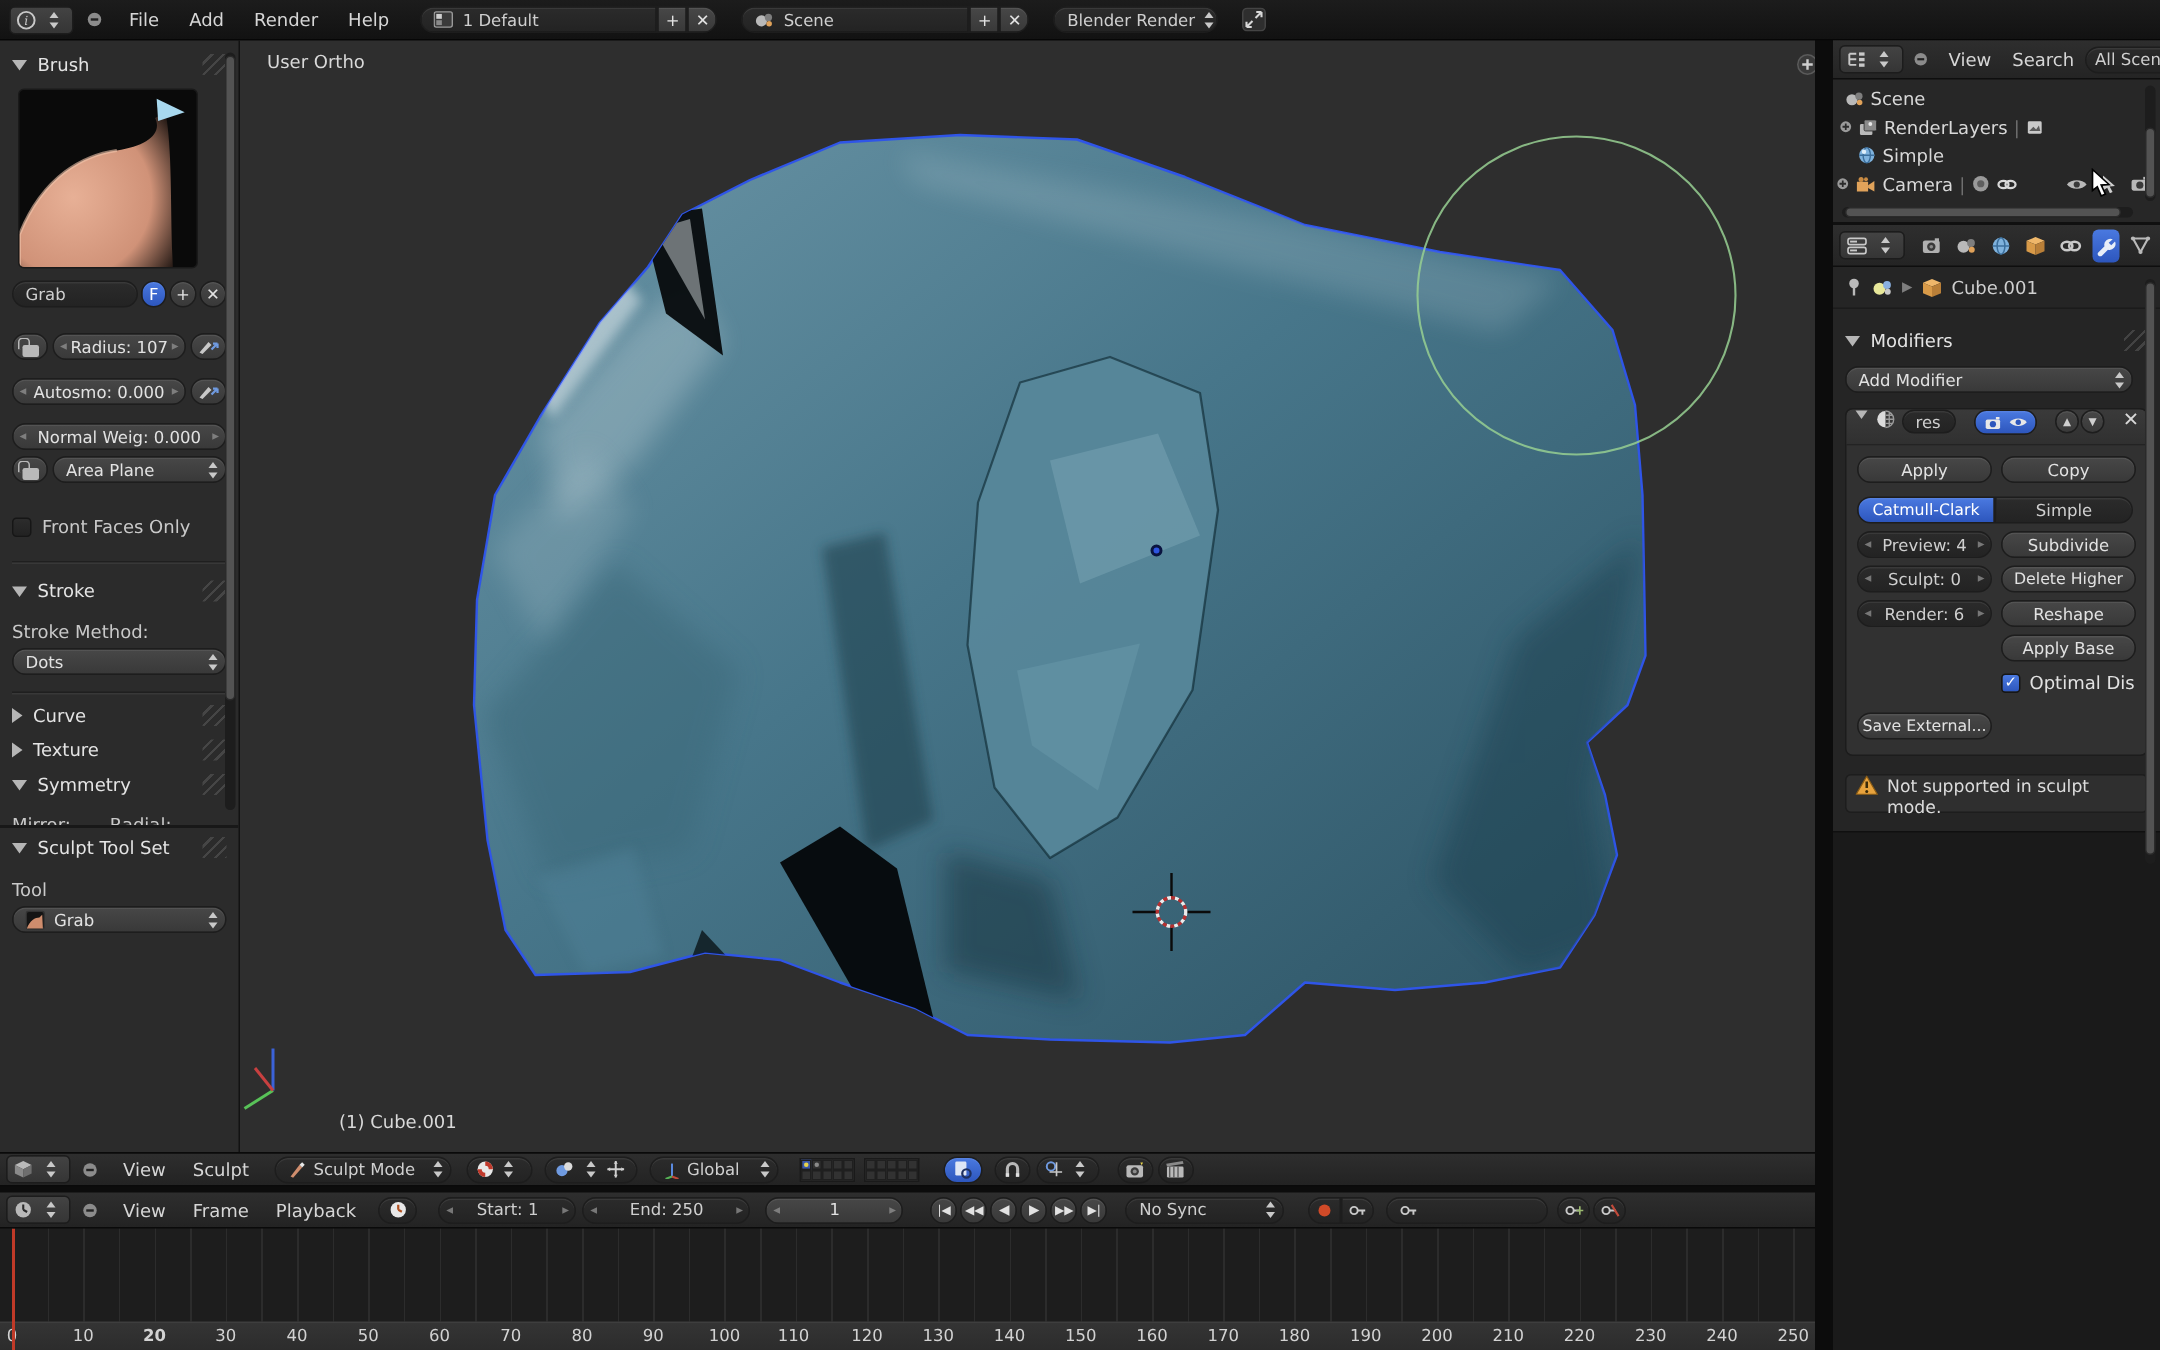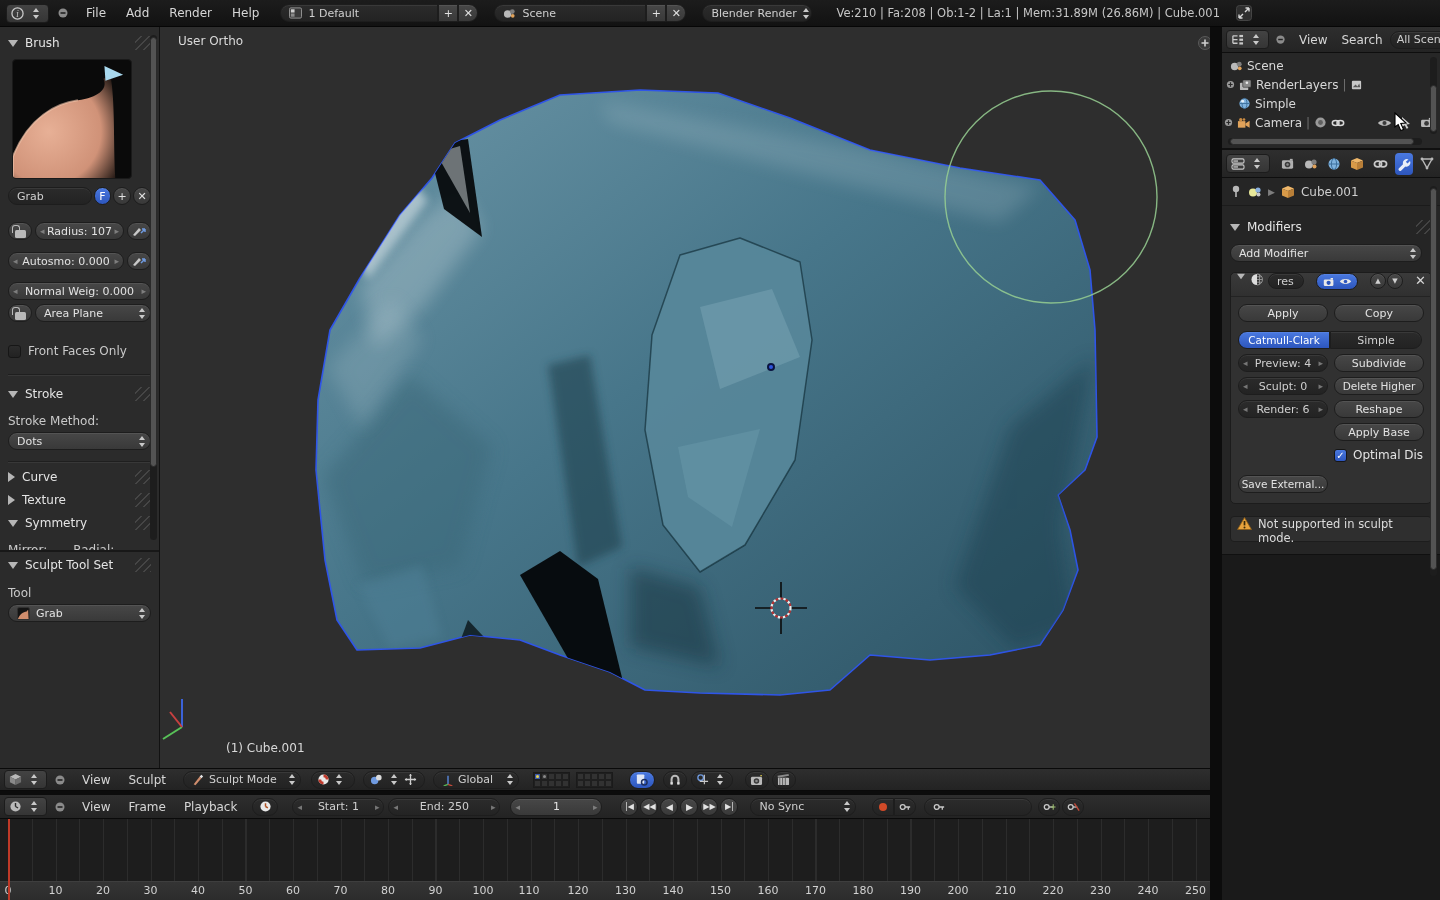--- a/index.html
+++ b/index.html
@@ -128,21 +128,20 @@
           </svg>
         <span>Scene</span>
       </span>
       <span class="pill" style="width:20px;border-radius:0">+</span>
       <span class="pill" style="width:20px;border-radius:0 9px 9px 0">✕</span>
     </span>
     <span class="pill dark left" style="width:110px;margin-left:14px">
       <span style="flex:1">Blender Render</span>
       <span class="updn"></span>
     </span>
-    <span style="margin-left:22px;font-size:11.5px;color:#c6c6c6;white-space:nowrap">Ve:210 | Fa:208 | Ob:1-2 | La:1 | Mem:31.89M (26.86M) | Cube.001</span>
     <svg class="i" width="16" height="16" viewBox="0 0 16 16" style="margin-left:14px">
         <rect x="0.5" y="0.5" width="15" height="15" rx="3" fill="#2e2e2e" stroke="#444"></rect>
         <path d="M9 7 L13 3 M13 3 h-3.5 M13 3 v3.5 M7 9 L3 13 M3 13 h3.5 M3 13 v-3.5" stroke="#d8d8d8" stroke-width="1.4" fill="none"></path>
       </svg>
   </div>
 
   <div class="abs toolshelf">
     <div class="ts-top">
       <div class="phead" style="margin-top:9px">
         <span class="tri-d"></span>
@@ -503,21 +502,21 @@
           </svg>
       </span>
     </span>
   </div>
 
   <div class="abs tlbody">
     <div class="tlgrid"></div>
     <div class="ruler">
         <span class="tick" style="left: 8px;">0</span>
         <span class="tick" style="left: 55.5px;">10</span>
-        <span class="tick" style="left: 103px;">20</span>
+        <span class="tick" style="left: 103px; font-weight: bold;">20</span>
         <span class="tick" style="left: 150.5px;">30</span>
         <span class="tick" style="left: 198px;">40</span>
         <span class="tick" style="left: 245.5px;">50</span>
         <span class="tick" style="left: 293px;">60</span>
         <span class="tick" style="left: 340.5px;">70</span>
         <span class="tick" style="left: 388px;">80</span>
         <span class="tick" style="left: 435.5px;">90</span>
         <span class="tick" style="left: 483px;">100</span>
         <span class="tick" style="left: 529px;">110</span>
         <span class="tick" style="left: 578px;">120</span>

